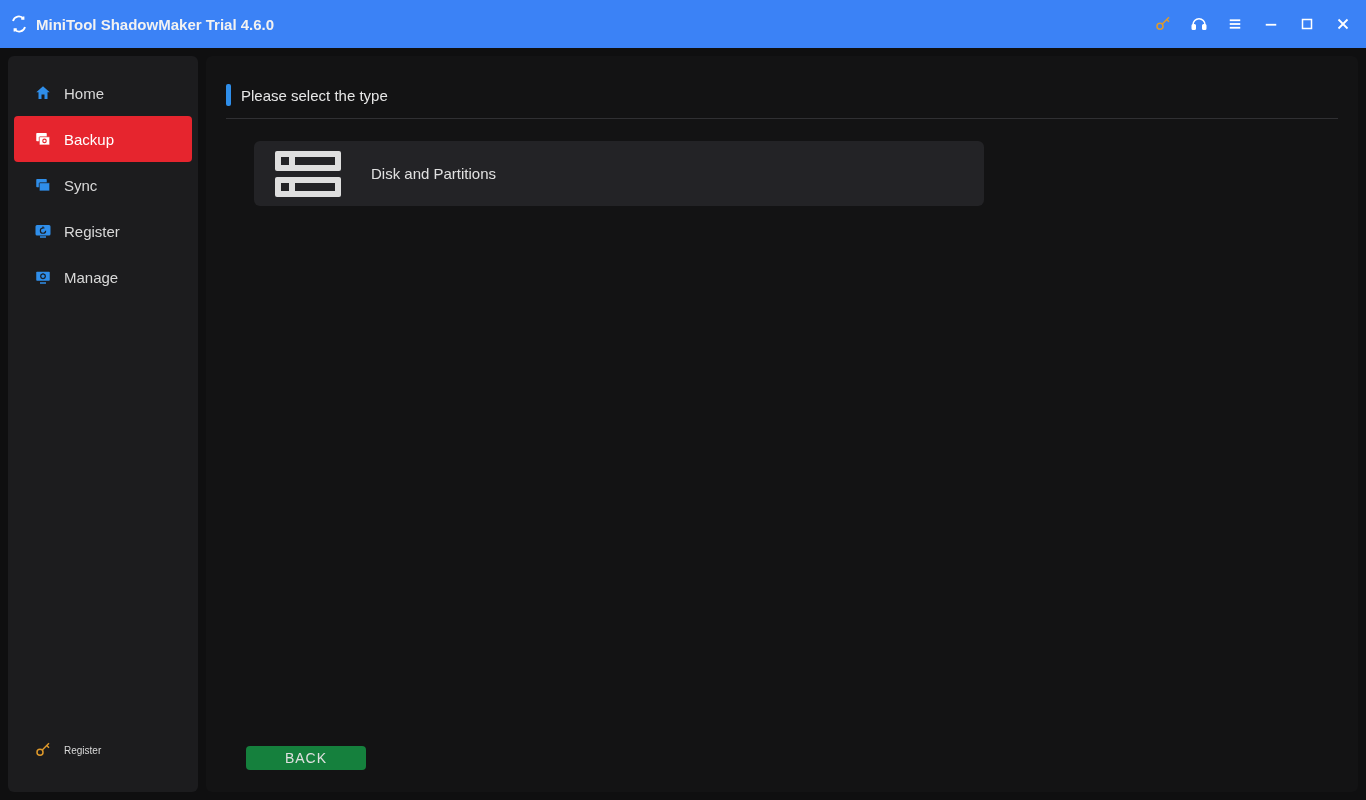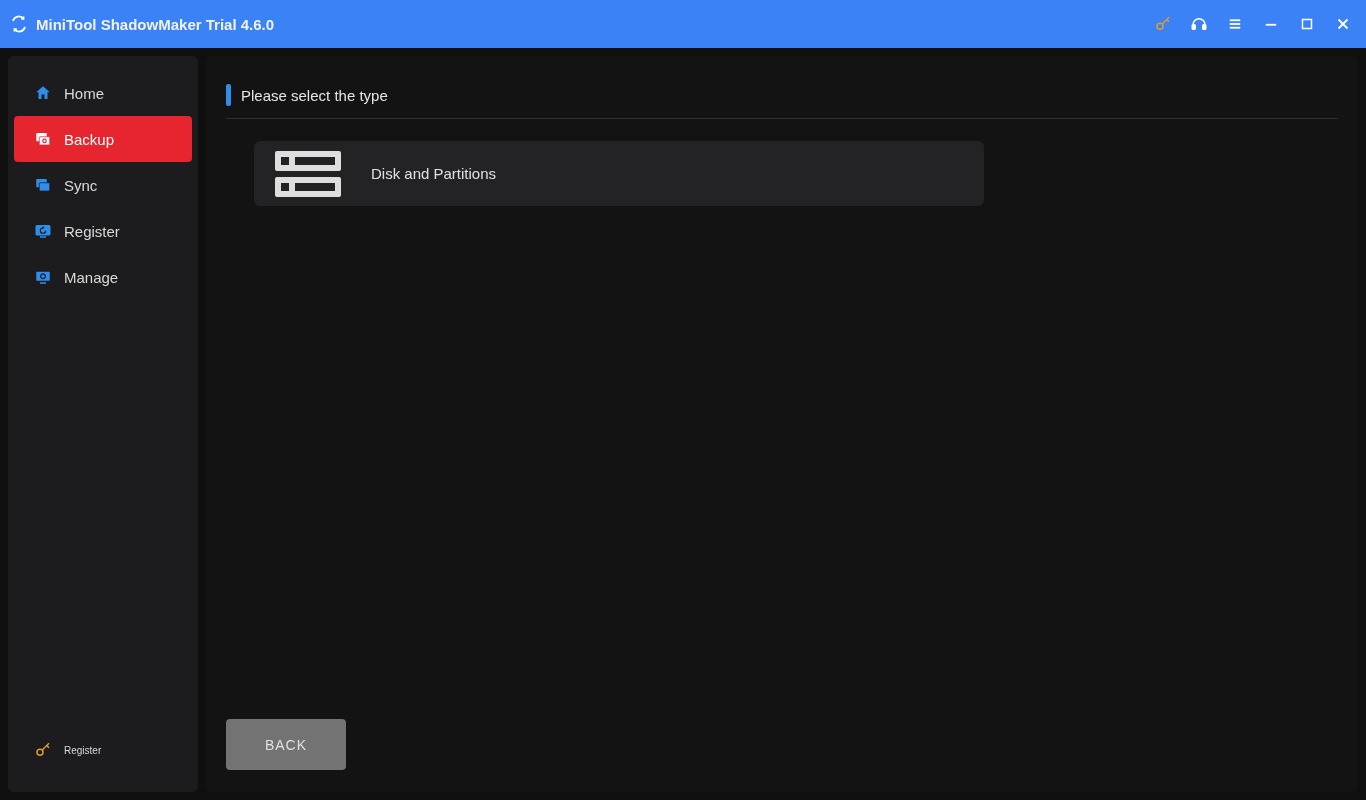--- a/index.html
+++ b/index.html
@@ -154,28 +154,29 @@
     width: 70px; height: 54px;
     display: flex; align-items: center; justify-content: center;
   }
   .option-label {
     font-size: 15px;
     color: #e0e0e0;
   }
   .back-btn {
     margin-top: auto;
     width: 120px;
-    height: 51px;
+    height: 24px;
     border: none;
-    background: #737373;
+    background: #15803d;
     color: #e0e0e0;
     font-size: 14px;
     letter-spacing: 1px;
     border-radius: 4px;
     cursor: pointer;
+    margin-left: 20px;
   }
 </style>
 </head>
 <body>
 
 <div class="titlebar">
   <div class="titlebar-left">
     <span class="tb-icon">
       <svg viewBox="0 0 24 24" fill="none" stroke="#ffffff" stroke-width="2.4">
         <path d="M4 8 A8 8 0 0 1 18 5"></path>

